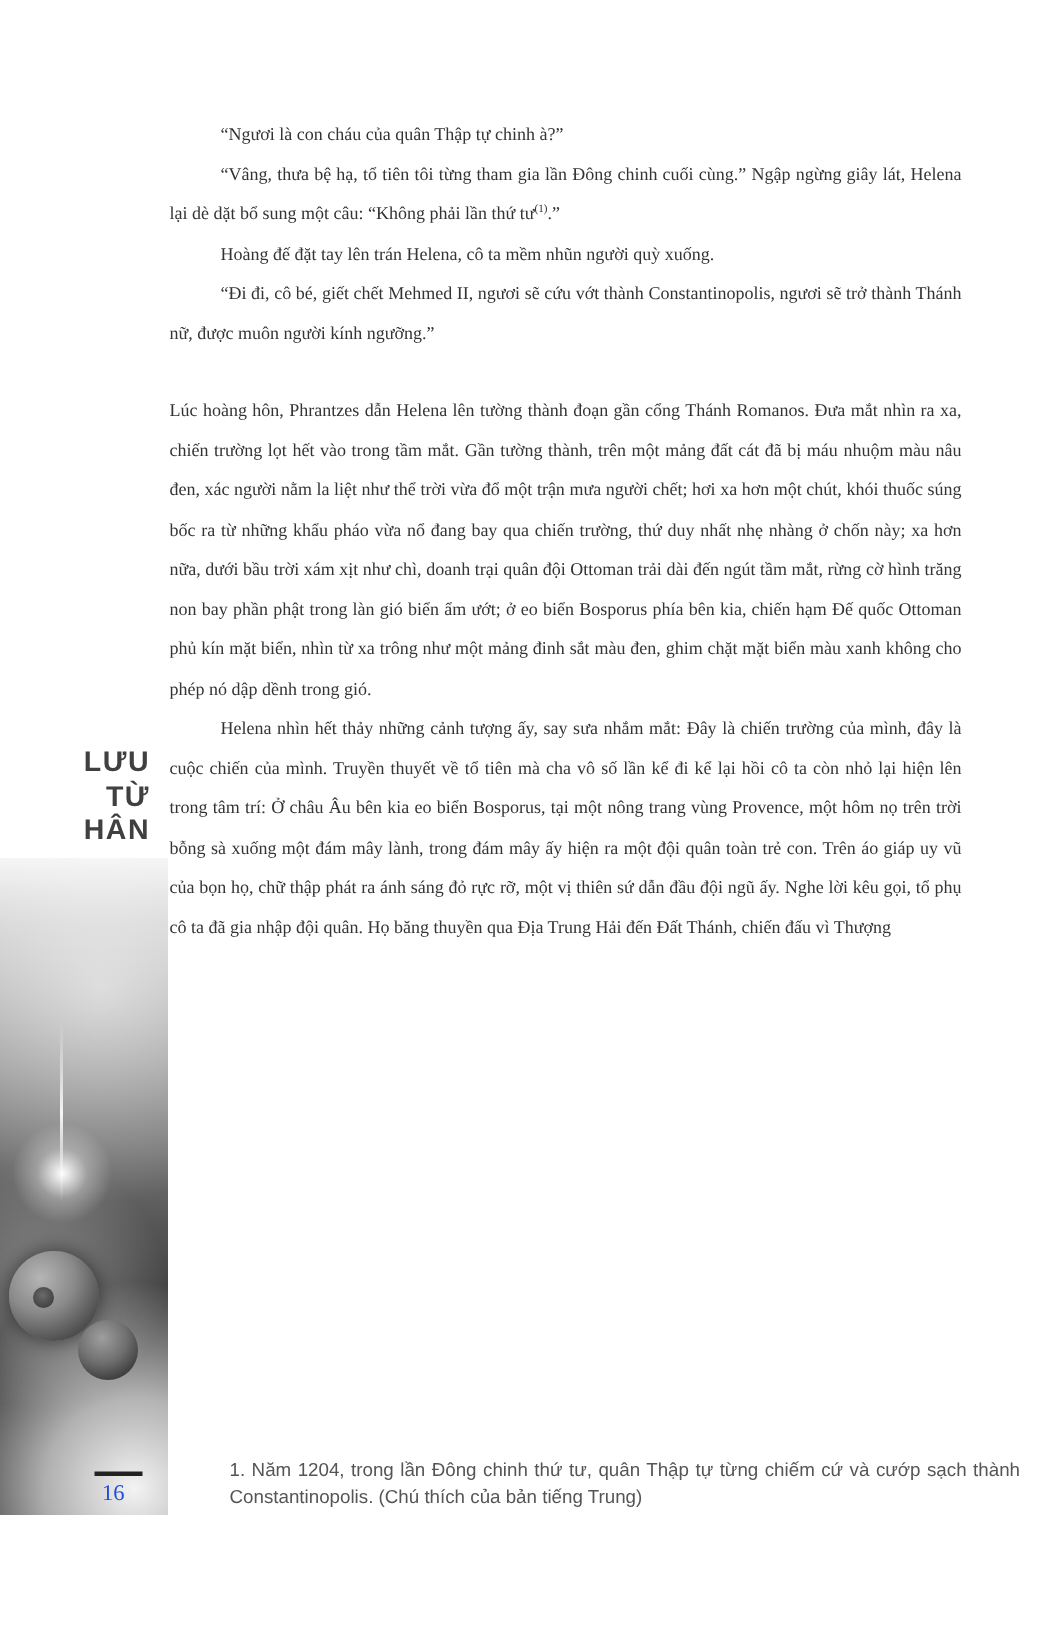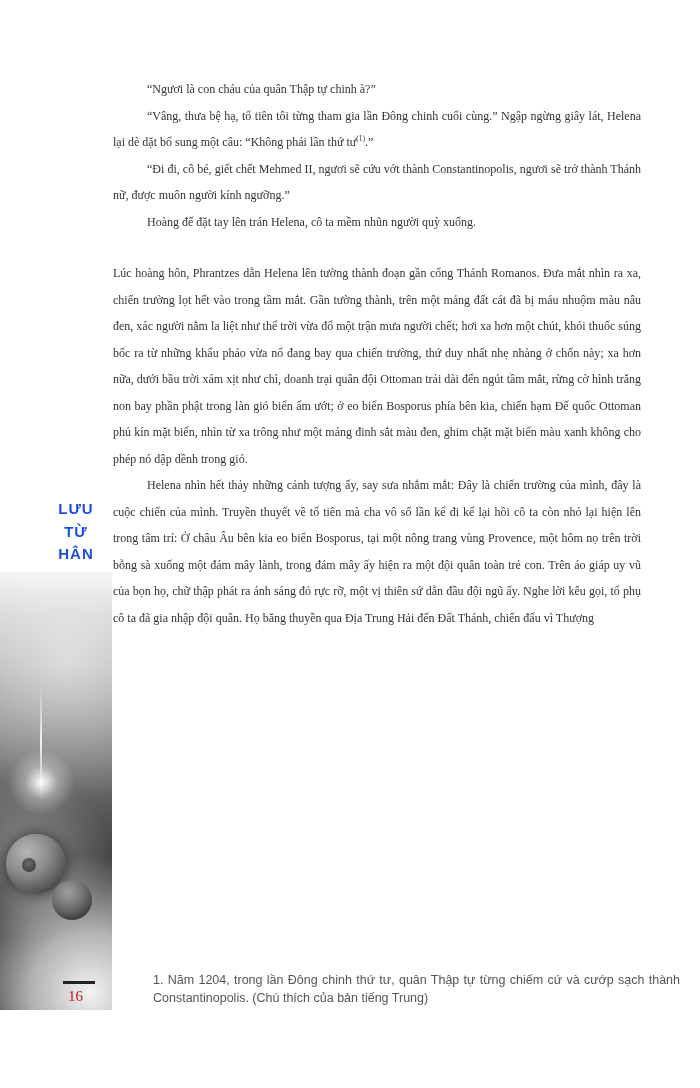--- a/index.html
+++ b/index.html
@@ -28,27 +28,27 @@
   sup.note-ref {
     font-size:0.62em;
     vertical-align:super;
     line-height:0;
   }
   .sidebar-author {
     position:absolute;
     left:52px;
     top:498px;
     width:48px;
-    text-align:center;
+    text-align:right;
     font-family:"Liberation Sans", sans-serif;
     font-weight:bold;
-    font-size:15px;
+    font-size:19px;
     line-height:22.5px;
     letter-spacing:1px;
-    color:#1d4ed8;
+    color:#404040;
   }
   .cover-art {
     position:absolute;
     left:0;
     top:572px;
     width:112px;
     height:438px;
     background:
       radial-gradient(circle at 80% 96%, rgba(255,255,255,0.95) 0%, rgba(255,255,255,0.65) 14%, rgba(255,255,255,0) 32%),
       radial-gradient(circle at 37% 48%, rgba(255,255,255,0.98) 0%, rgba(255,255,255,0.8) 2%, rgba(255,255,255,0.3) 7%, rgba(255,255,255,0) 14%),
@@ -90,21 +90,21 @@
     top:981px;
     width:32px;
     height:3px;
     background:#222222;
   }
   .page-number {
     position:absolute;
     left:68px;
     top:988px;
     font-size:15px;
-    color:#b91c1c;
+    color:#1d4ed8;
     font-family:"Liberation Serif", serif;
     text-align:center;
   }
   .footnote {
     position:absolute;
     left:113px;
     top:972px;
     width:527px;
     font-family:"Liberation Sans", sans-serif;
     font-size:12.5px;
@@ -119,23 +119,23 @@
 
 <div class="page">
 
   <div class="text-column">
 
     <div class="dialogue-block">
       <p class="indent">“Ngươi là con cháu của quân Thập tự chinh à?”</p>
 
       <p class="indent"><span>“Vâng, thưa bệ hạ, tổ tiên tôi từng tham gia lần Đông chinh cuối cùng.” Ngập ngừng giây lát, Helena lại dè dặt bổ sung một câu: “Không phải lần thứ tư</span><sup class="note-ref">(1)</sup><span>.”</span></p>
 
+      <p class="indent">Hoàng đế đặt tay lên trán Helena, cô ta mềm nhũn người quỳ xuống.</p>
+
       <p class="indent">“Đi đi, cô bé, giết chết Mehmed II, ngươi sẽ cứu vớt thành Constantinopolis, ngươi sẽ trở thành Thánh nữ, được muôn người kính ngưỡng.”</p>
-
-      <p class="indent">Hoàng đế đặt tay lên trán Helena, cô ta mềm nhũn người quỳ xuống.</p>
     </div>
 
     <div class="body-block">
       <p>Lúc hoàng hôn, Phrantzes dẫn Helena lên tường thành đoạn gần cổng Thánh Romanos. Đưa mắt nhìn ra xa, chiến trường lọt hết vào trong tầm mắt. Gần tường thành, trên một mảng đất cát đã bị máu nhuộm màu nâu đen, xác người nằm la liệt như thể trời vừa đổ một trận mưa người chết; hơi xa hơn một chút, khói thuốc súng bốc ra từ những khẩu pháo vừa nổ đang bay qua chiến trường, thứ duy nhất nhẹ nhàng ở chốn này; xa hơn nữa, dưới bầu trời xám xịt như chì, doanh trại quân đội Ottoman trải dài đến ngút tầm mắt, rừng cờ hình trăng non bay phần phật trong làn gió biển ẩm ướt; ở eo biển Bosporus phía bên kia, chiến hạm Đế quốc Ottoman phủ kín mặt biển, nhìn từ xa trông như một mảng đinh sắt màu đen, ghim chặt mặt biển màu xanh không cho phép nó dập dềnh trong gió.</p>
       <p class="indent">Helena nhìn hết thảy những cảnh tượng ấy, say sưa nhắm mắt: Đây là chiến trường của mình, đây là cuộc chiến của mình. Truyền thuyết về tổ tiên mà cha vô số lần kể đi kể lại hồi cô ta còn nhỏ lại hiện lên trong tâm trí: Ở châu Âu bên kia eo biển Bosporus, tại một nông trang vùng Provence, một hôm nọ trên trời bỗng sà xuống một đám mây lành, trong đám mây ấy hiện ra một đội quân toàn trẻ con. Trên áo giáp uy vũ của bọn họ, chữ thập phát ra ánh sáng đỏ rực rỡ, một vị thiên sứ dẫn đầu đội ngũ ấy. Nghe lời kêu gọi, tổ phụ cô ta đã gia nhập đội quân. Họ băng thuyền qua Địa Trung Hải đến Đất Thánh, chiến đấu vì Thượng</p>
     </div>
   </div>
 
   <div class="sidebar-author">
     <div>LƯU</div>

